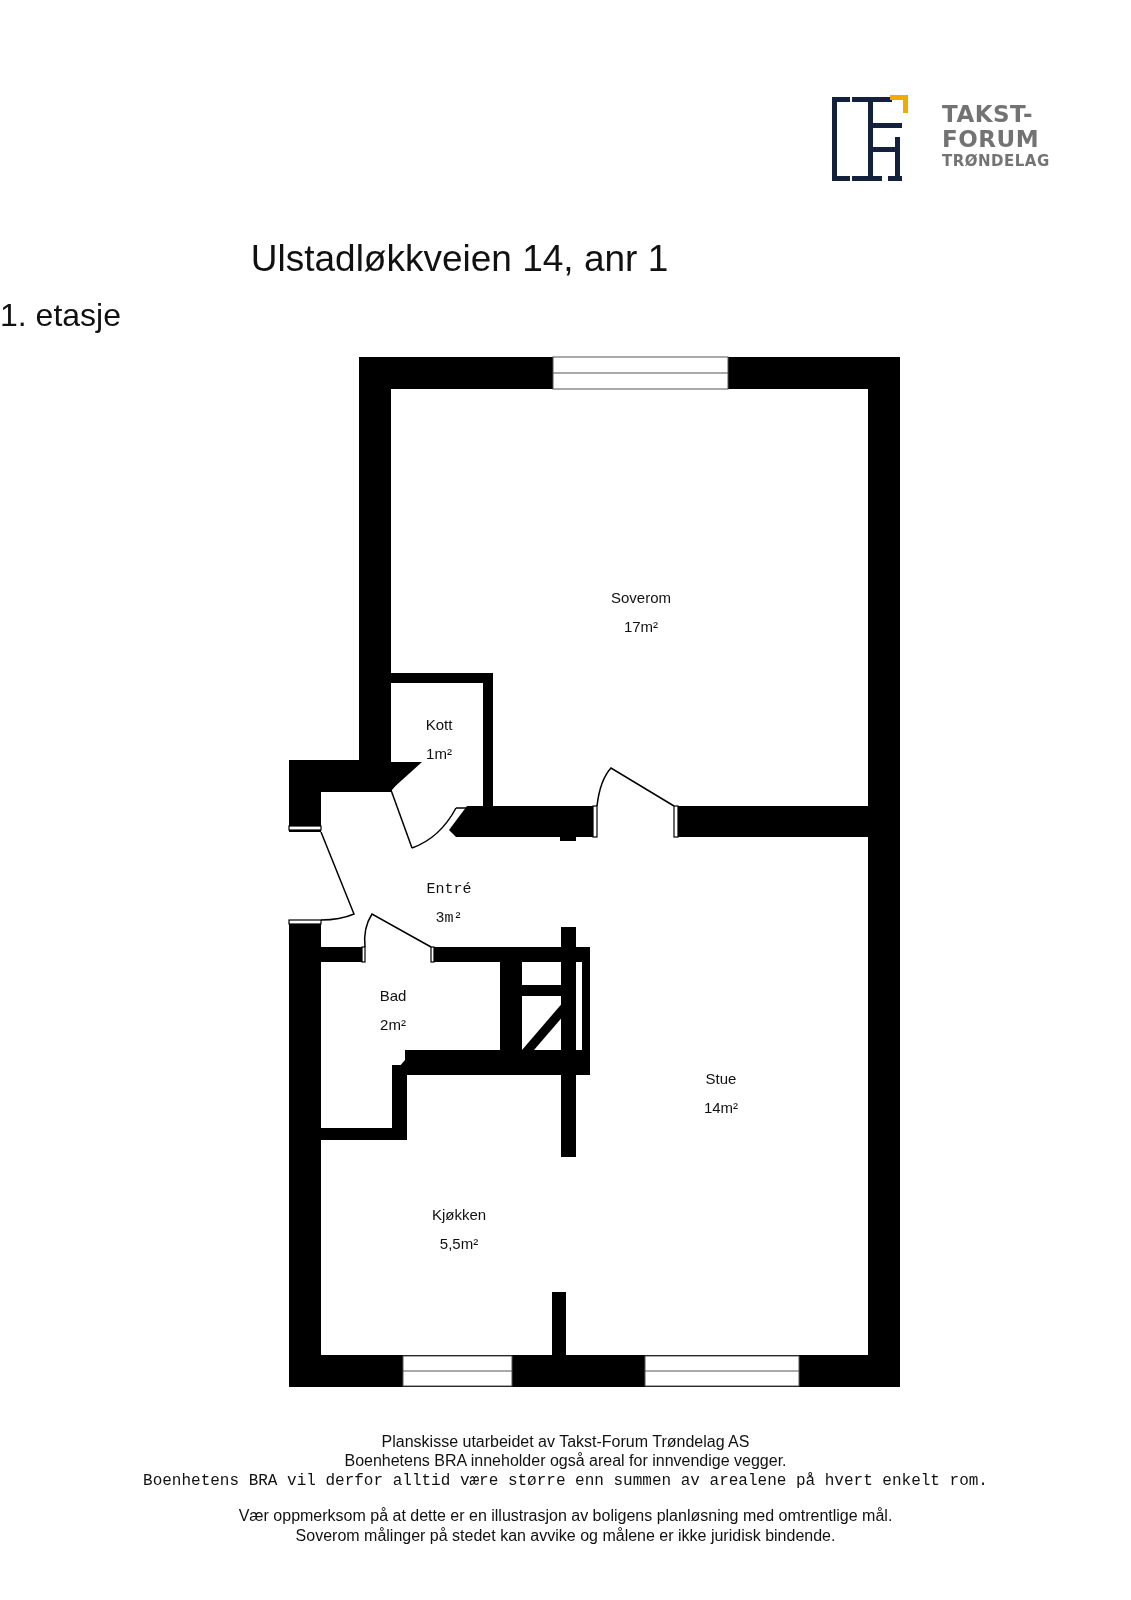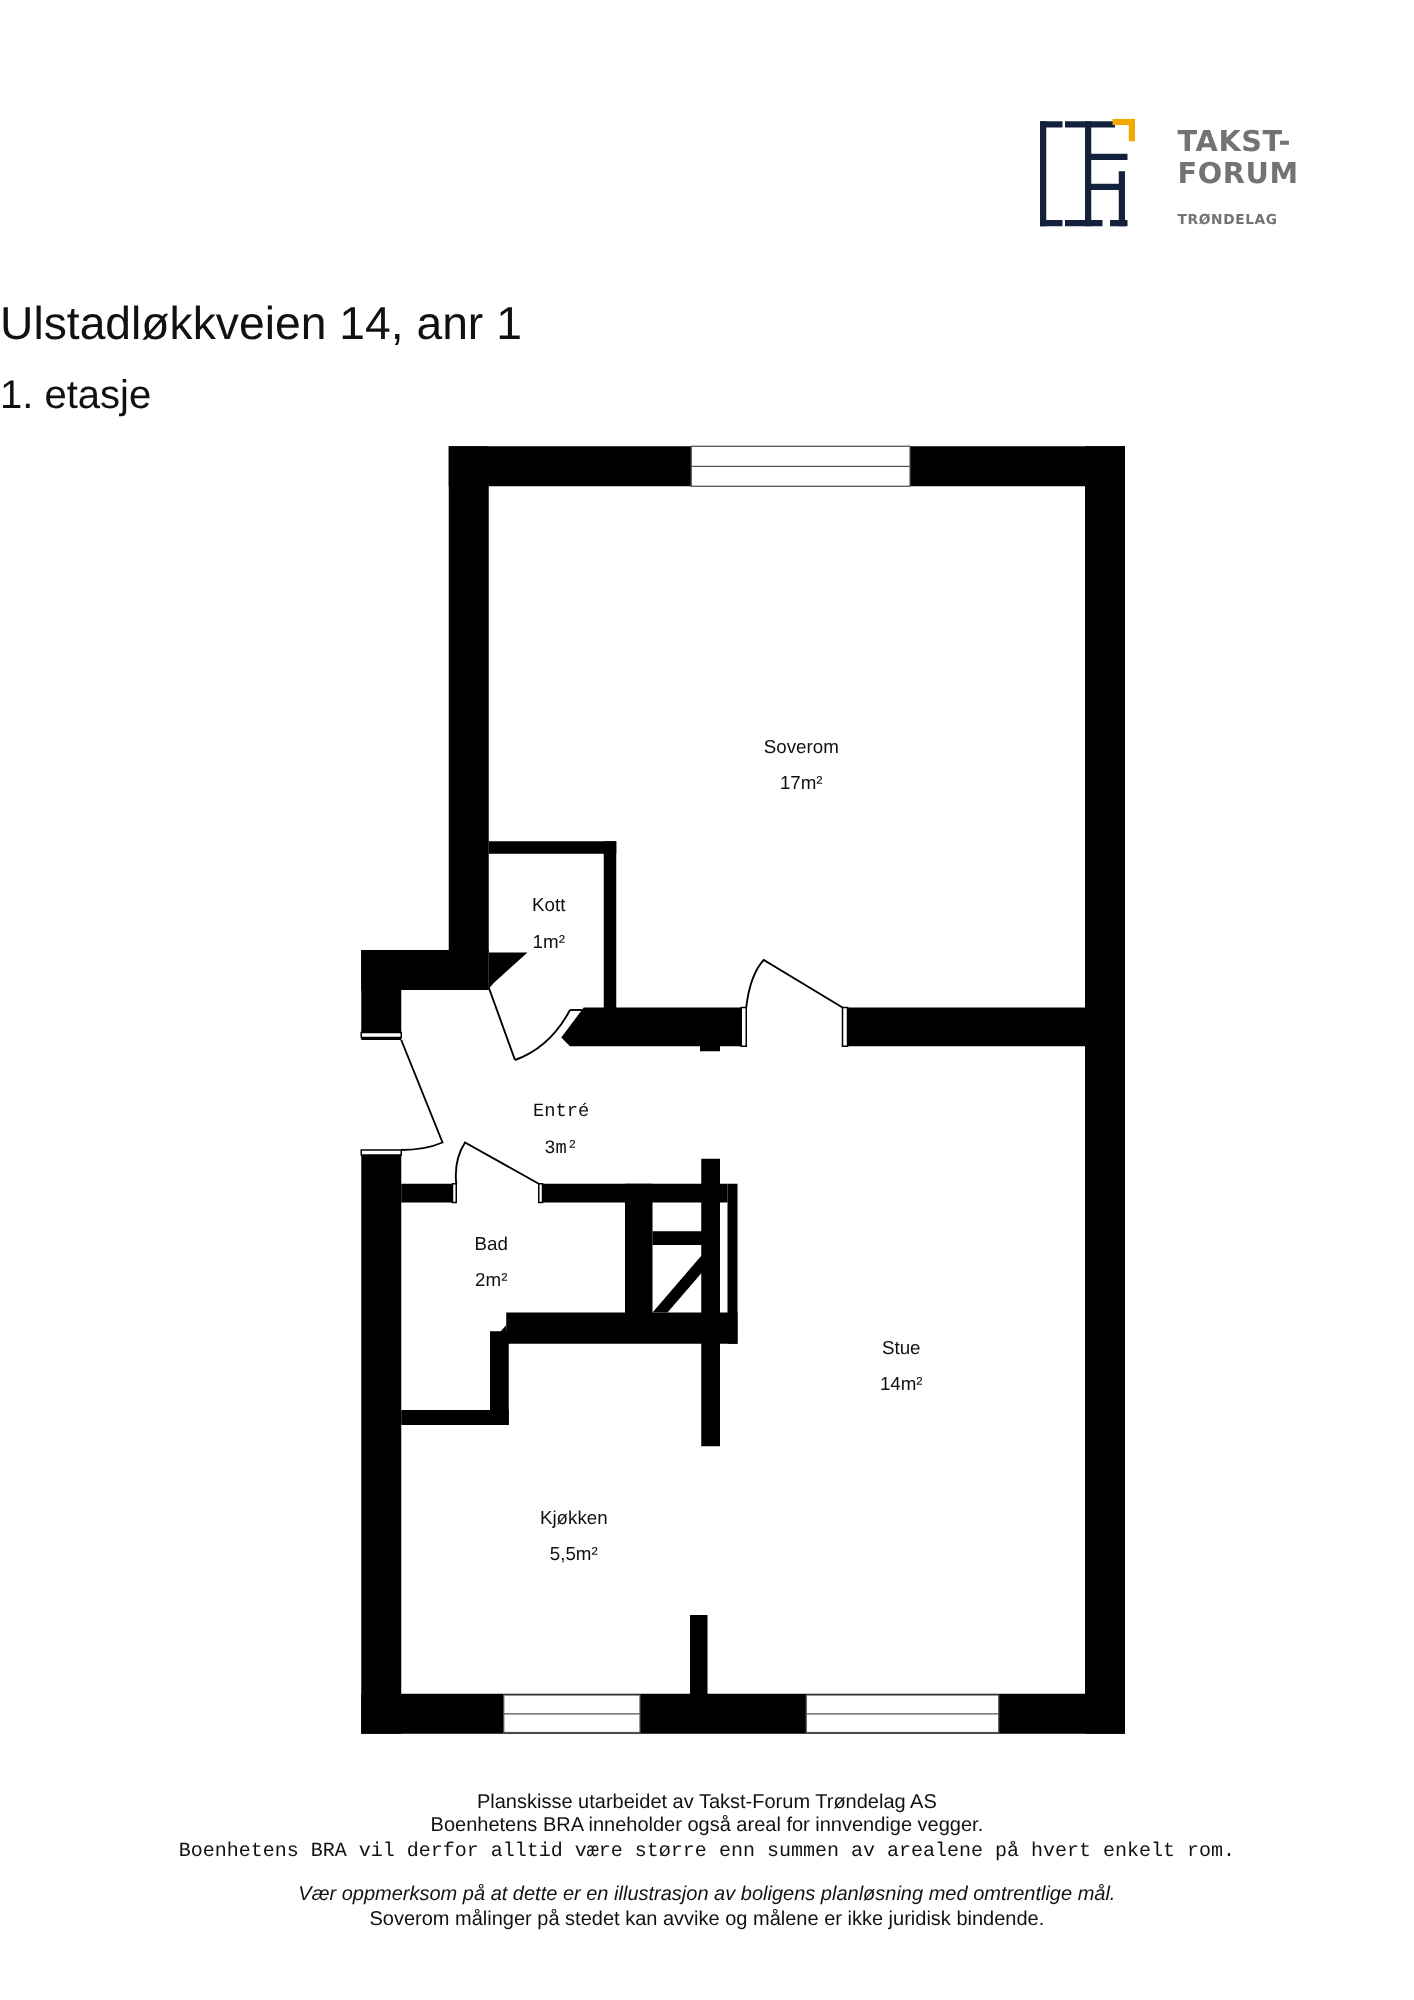--- a/index.html
+++ b/index.html
@@ -1,21 +1,21 @@
 <!DOCTYPE html>
 <html><head>
 <meta charset="utf-8">
 <style>
   html,body{margin:0;padding:0;background:#fff;}
   body{width:1131px;height:1600px;position:relative;overflow:hidden;font-family:"Liberation Sans",sans-serif;color:#111;}
   .logo{position:absolute;left:832px;top:95px;width:220px;height:90px;}
   .logo-text{position:absolute;left:110px;top:8px;font-family:"DejaVu Sans",sans-serif;font-weight:bold;color:#737373;line-height:1;}
   .logo-l1,.logo-l2{font-size:23px;letter-spacing:0.5px;display:block;margin-bottom:2px;}
-  .logo-l3{font-size:11px;letter-spacing:0.5px;display:block;margin-top:19px;}
-  .title{position:absolute;left:0;width:919px;top:238px;text-align:left;font-size:37px;}
+  .logo-l3{font-size:15px;letter-spacing:0.5px;display:block;margin-top:3px;}
+  .title{position:absolute;left:0;width:919px;top:238px;text-align:center;font-size:37px;}
   .subtitle{position:absolute;left:0;width:1131px;top:297px;text-align:left;font-size:32px;}
   .plan{position:absolute;left:0;top:0;}
   .room-label{position:absolute;text-align:center;font-size:15px;line-height:29px;transform:translateX(-50%);}
   .footer{position:absolute;left:0;width:1131px;text-align:center;font-size:16px;line-height:20px;}
 </style>
 </head>
 <body>
 
 <div class="logo">
   <svg width="100" height="90" viewBox="0 0 100 90" style="position:absolute;left:0;top:0;">
@@ -140,14 +140,14 @@
   <div>14m²</div>
 </div>
 <div class="room-label" style="left:459px;top:1200px;">
   <div>Kjøkken</div>
   <div>5,5m²</div>
 </div>
 
 <div class="footer" style="top:1416px;margin-top:16px;">Planskisse utarbeidet av Takst-Forum Trøndelag AS</div>
 <div class="footer" style="top:1451px;">Boenhetens BRA inneholder også areal for innvendige vegger.</div>
 <div class="footer" style="top:1471px;font-family:Liberation Mono, monospace;">Boenhetens BRA vil derfor alltid være større enn summen av arealene på hvert enkelt rom.</div>
-<div class="footer" style="top:1506px;font-style:italic;">Vær oppmerksom på at dette er en illustrasjon av boligens planløsning med omtrentlige mål.</div>
+<div class="footer" style="top:1506px;">Vær oppmerksom på at dette er en illustrasjon av boligens planløsning med omtrentlige mål.</div>
 <div class="footer" style="top:1526px;">Soverom målinger på stedet kan avvike og målene er ikke juridisk bindende.</div>
 
 </body></html>

